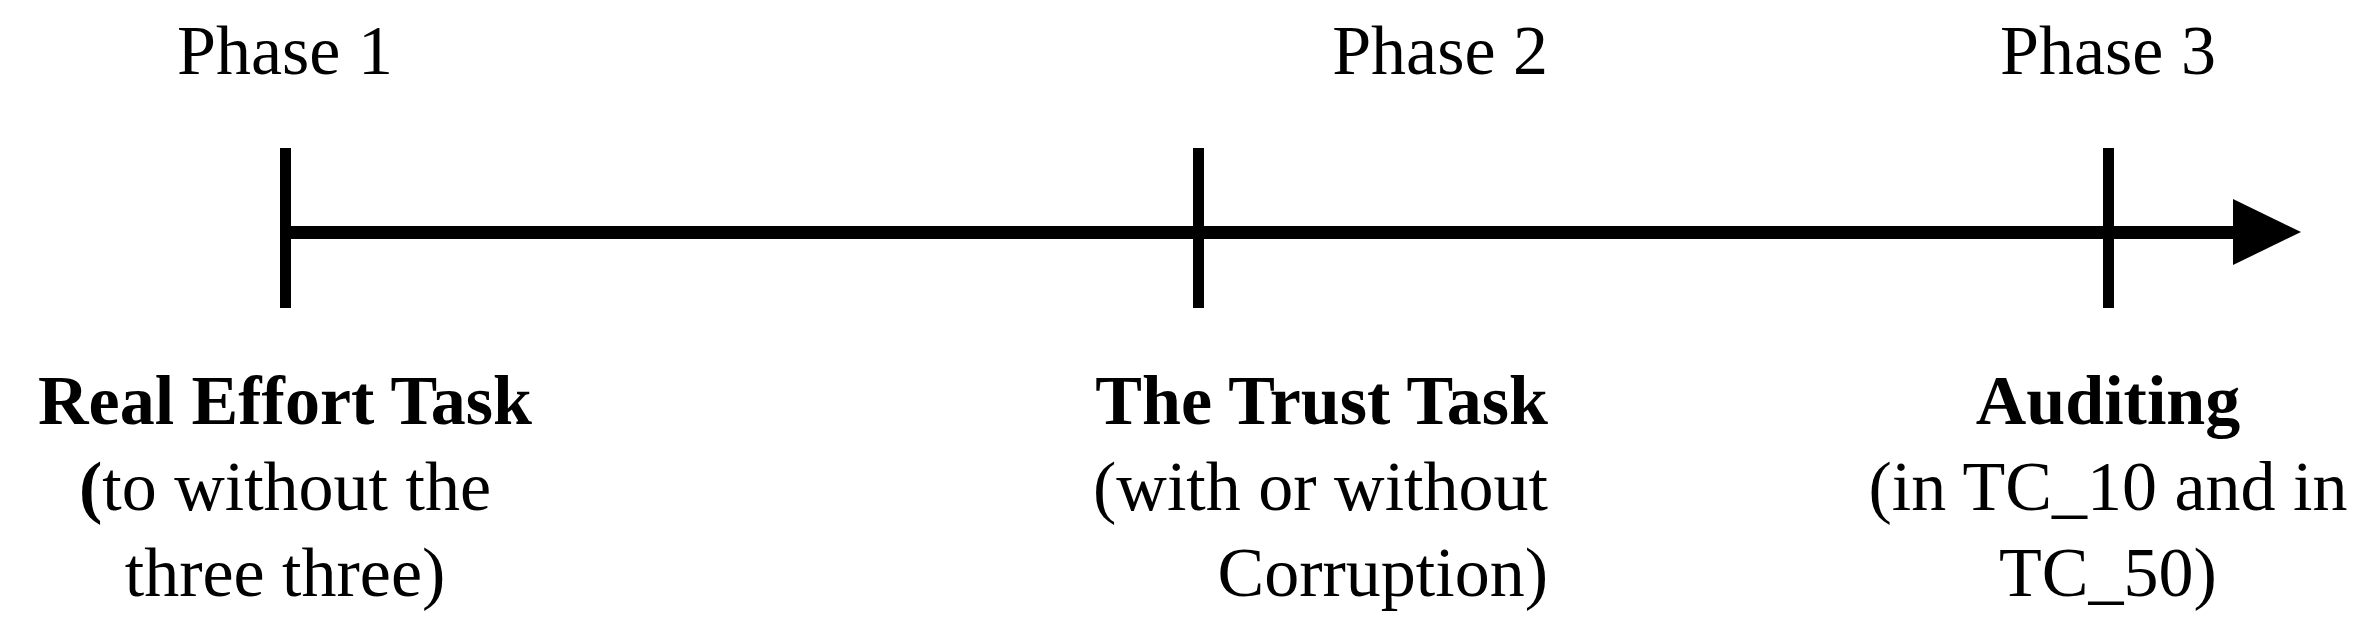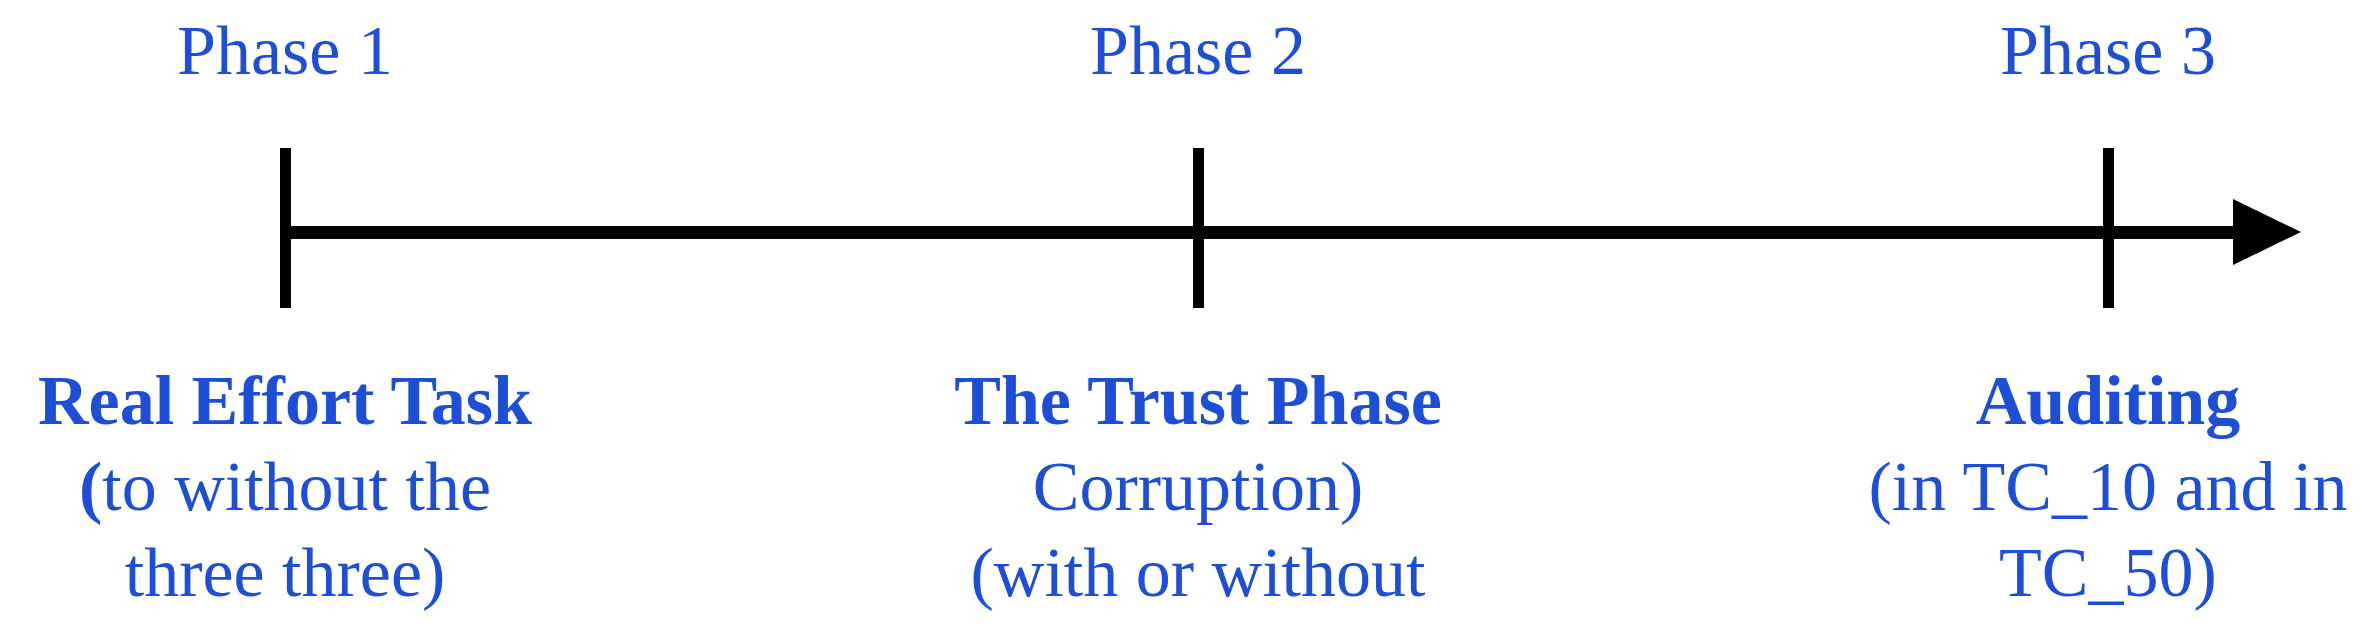--- a/index.html
+++ b/index.html
@@ -7,21 +7,21 @@
     padding: 0;
     background: #ffffff;
   }
   .canvas {
     position: relative;
     width: 2371px;
     height: 630px;
     background: #ffffff;
     overflow: hidden;
     font-family: "Liberation Serif", "DejaVu Serif", serif;
-    color: #1d4ed8;
+    color: #000000;
   }
   
   .shaft {
     position: absolute;
     left: 285px;
     top: 226px;
     width: 1958px;
     height: 13px;
     background: #000000;
   }
@@ -47,21 +47,21 @@
   .tick.t3 { left: 2103px; }
   
   .col {
     position: absolute;
     width: 700px;
     top: 0;
     height: 630px;
     text-align: center;
   }
   .col.c1 { left: -65px; }
-  .col.c2 { left: 848px; }
+  .col.c2 { left: 848px; text-align: right; }
   .col.c3 { left: 1758px; }
   .phase-label {
     position: absolute;
     top: 16px;
     left: 0;
     width: 100%;
     font-size: 70px;
     line-height: 1;
     white-space: nowrap;
   }
@@ -100,23 +100,23 @@
     <div class="desc">
       <div class="title">Real Effort Task</div>
       <div class="sub"><span class="paren-bold">(</span><span>to without the</span></div>
       <div class="sub"><span class="paren-bold"></span><span>three three)</span></div>
     </div>
   </div>
 
   <div class="col c2">
     <div class="phase-label">Phase 2</div>
     <div class="desc">
-      <div class="title">The Trust Phase</div>
+      <div class="title">The Trust Task</div>
+      <div class="sub"><span class="paren-bold"></span><span>(with or without</span></div>
       <div class="sub"><span class="paren-bold"></span><span>Corruption)</span></div>
-      <div class="sub"><span class="paren-bold"></span><span>(with or without</span></div>
     </div>
   </div>
 
   <div class="col c3">
     <div class="phase-label">Phase 3</div>
     <div class="desc">
       <div class="title">Auditing</div>
       <div class="sub"><span class="paren-bold"></span><span>(in TC_10 and in</span></div>
       <div class="sub"><span class="paren-bold"></span><span>TC_50)</span></div>
     </div>

